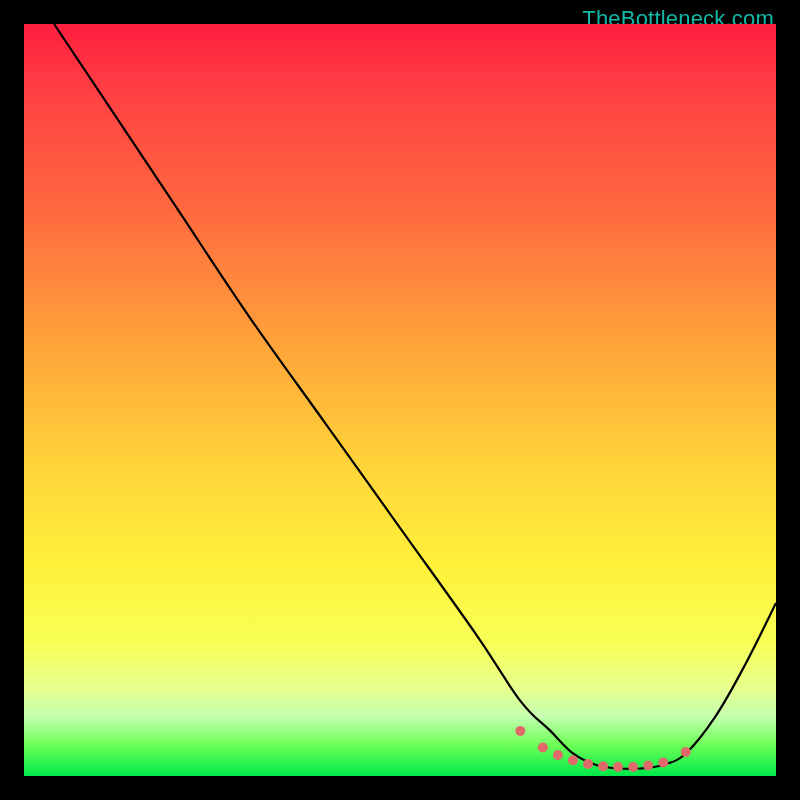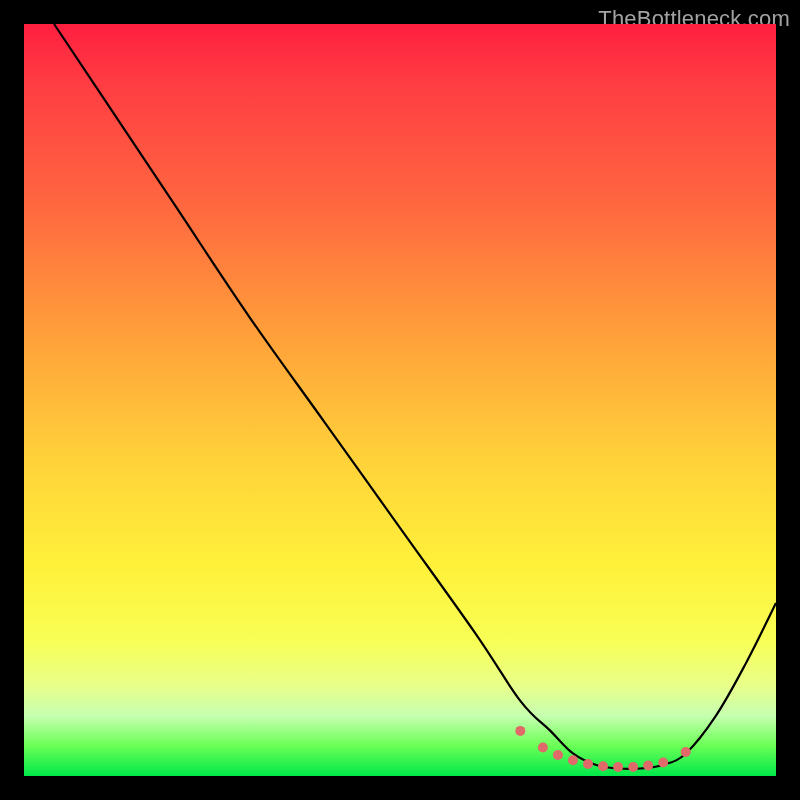--- a/index.html
+++ b/index.html
@@ -37,22 +37,22 @@
       #f8ff55 82%,
       #e8ff8a 88%,
       #c6ffb0 92%,
       #6aff55 96%,
       #00e84a 100%
     );
   }
   .watermark {
     position: absolute;
     top: 6px;
-    right: 10px;
-    color: #a3a3a3;
+    right: 26px;
+    color: #14b8a6;
     font-size: 22px;
     font-weight: 500;
     letter-spacing: 0.2px;
     user-select: none;
   }
   svg.curve {
     position: absolute;
     left: 0;
     top: 0;
     width: 752px;

